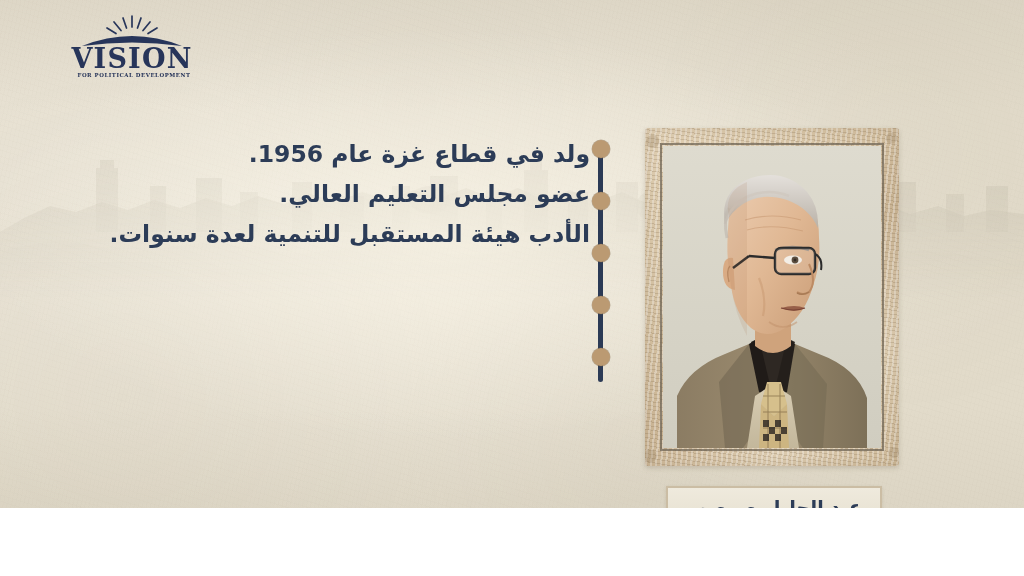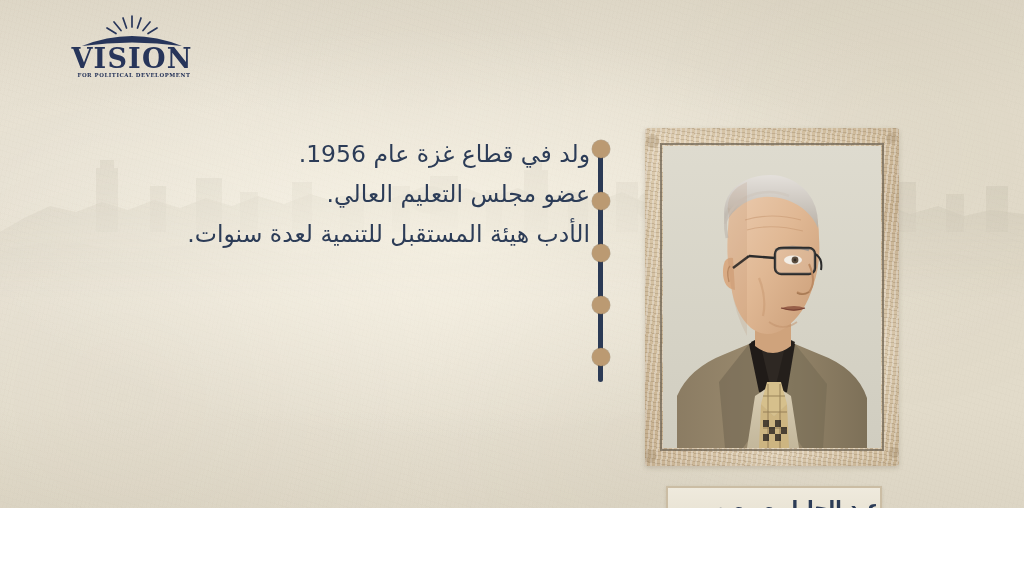--- a/index.html
+++ b/index.html
@@ -99,21 +99,21 @@
     position: absolute;
     right: 434px;
     top: 134px;
     width: 520px;
     text-align: right;
     direction: rtl;
   }
   .bio-line {
     font-family: "DejaVu Sans", "Liberation Sans", sans-serif;
     font-size: 23.5px;
-    font-weight: normal;
+    font-weight: bold;
     line-height: 40px;
     color: #2c3c57;
     white-space: nowrap;
     letter-spacing: -0.1px;
   }
 
   
   .portrait-wrap {
     position: absolute;
     left: 645px;
@@ -161,21 +161,21 @@
     position: absolute;
     left: 666px;
     top: 486px;
     width: 212px;
     height: 38px;
     background: linear-gradient(to bottom, #efeadd 0%, #e6e0d0 100%);
     border: 2px solid #cbbda4;
     box-shadow: 0 1px 3px rgba(100,86,64,.16);
     display: flex;
     align-items: center;
-    justify-content: flex-start;
+    justify-content: center;
     direction: rtl;
   }
   .nameplate-text {
     font-family: "DejaVu Sans", "Liberation Sans", sans-serif;
     font-size: 19px;
     font-weight: bold;
     color: #2c3c57;
     letter-spacing: .2px;
   }
 </style>

